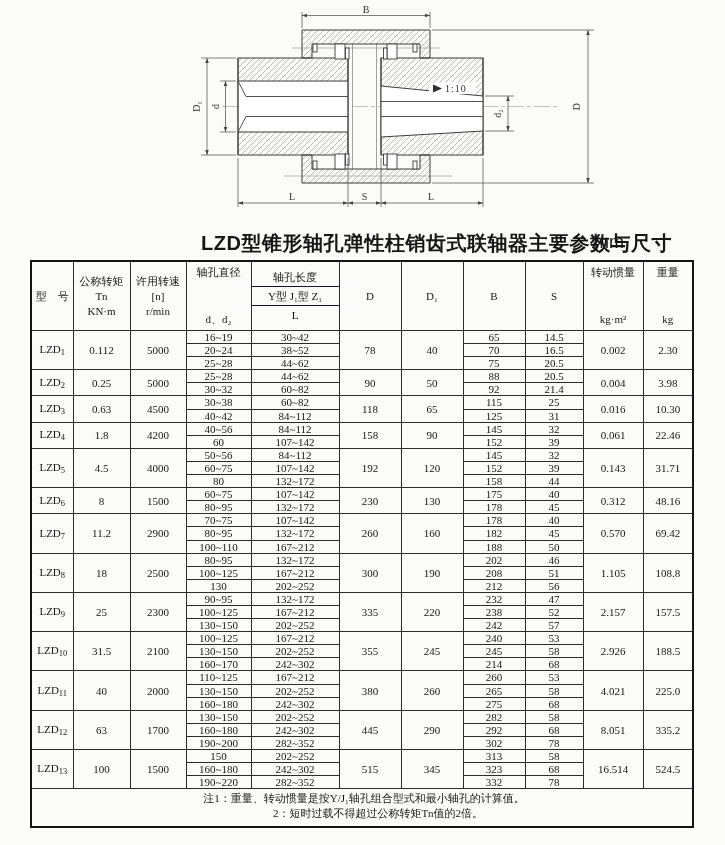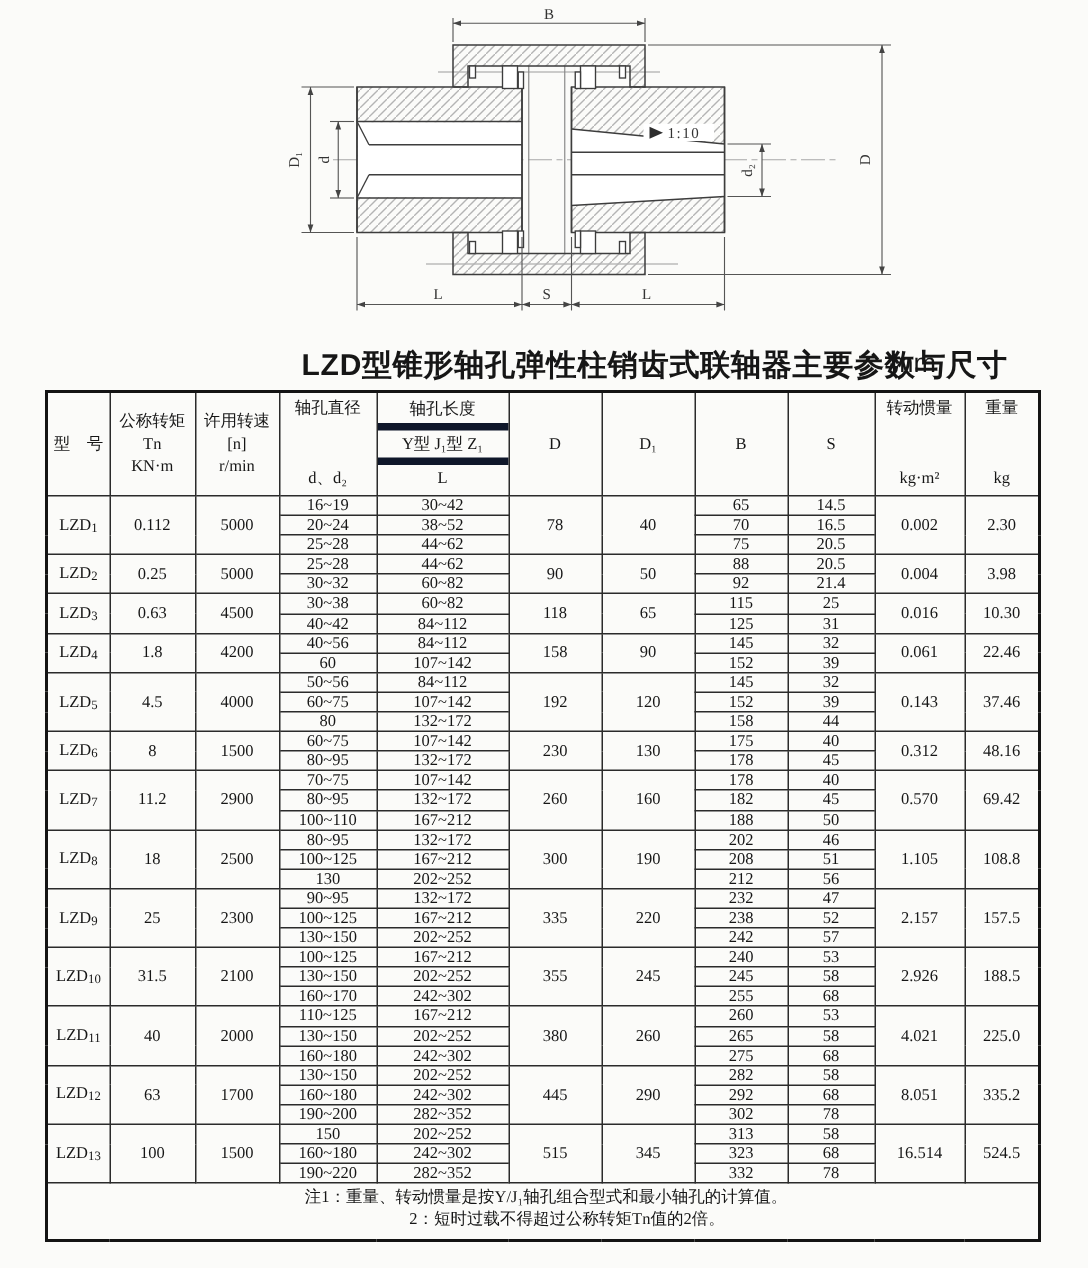--- a/index.html
+++ b/index.html
@@ -22,21 +22,21 @@
   
   .params-table{margin-left:30px;margin-top:4px;border-collapse:collapse;
                 table-layout:fixed;width:664px;
                 font-family:"Liberation Serif","DejaVu Serif",serif;}
   .params-table th,.params-table td{border:1px solid #2b2b2b;text-align:center;
                 vertical-align:middle;font-size:11px;font-weight:normal;
                 padding:0 1px;height:12px;line-height:1.1;}
   .params-table{border:2px solid #141414;}
   .params-table th{height:54px;padding:0;}
   .stack3>div{height:18px;line-height:18px;}
-  .stack3>div:nth-child(1),.stack3>div:nth-child(2){border-bottom:5px solid #0f172a;}
+  .stack3>div:nth-child(1),.stack3>div:nth-child(2){border-bottom:1px solid #0f172a;}
   .spread{display:flex;flex-direction:column;justify-content:space-between;
           height:68px;box-sizing:border-box;padding:4px 0 5px 0;}
   .lines3{line-height:15px;}
   .msub{font-size:8.5px;vertical-align:-1.5px;}
   .notes-cell{text-align:left;padding:2px 4px 5px 8px !important;
               height:auto !important;line-height:1.35 !important;}
   .note-2{margin-left:28px;}
 
   
   .dimtxt{font-family:"Liberation Serif","DejaVu Serif",serif;font-size:10px;fill:#333;}
@@ -307,21 +307,21 @@
           <td rowspan="3"><span>LZD</span><span class="msub">5</span></td>
           <td rowspan="3">4.5</td>
           <td rowspan="3">4000</td>
           <td>50~56</td>
           <td>84~112</td>
           <td rowspan="3">192</td>
           <td rowspan="3">120</td>
           <td>145</td>
           <td>32</td>
           <td rowspan="3">0.143</td>
-          <td rowspan="3">37.46</td>
+          <td rowspan="3">31.71</td>
         </tr>
         <tr>
           <td>60~75</td>
           <td>107~142</td>
           <td>152</td>
           <td>39</td>
         </tr>
         <tr>
           <td>80</td>
           <td>132~172</td>
@@ -437,21 +437,21 @@
         </tr>
         <tr>
           <td>130~150</td>
           <td>202~252</td>
           <td>245</td>
           <td>58</td>
         </tr>
         <tr>
           <td>160~170</td>
           <td>242~302</td>
-          <td>255</td>
+          <td>214</td>
           <td>68</td>
         </tr>
         <tr>
           <td rowspan="3"><span>LZD</span><span class="msub">11</span></td>
           <td rowspan="3">40</td>
           <td rowspan="3">2000</td>
           <td>110~125</td>
           <td>167~212</td>
           <td rowspan="3">380</td>
           <td rowspan="3">260</td>

